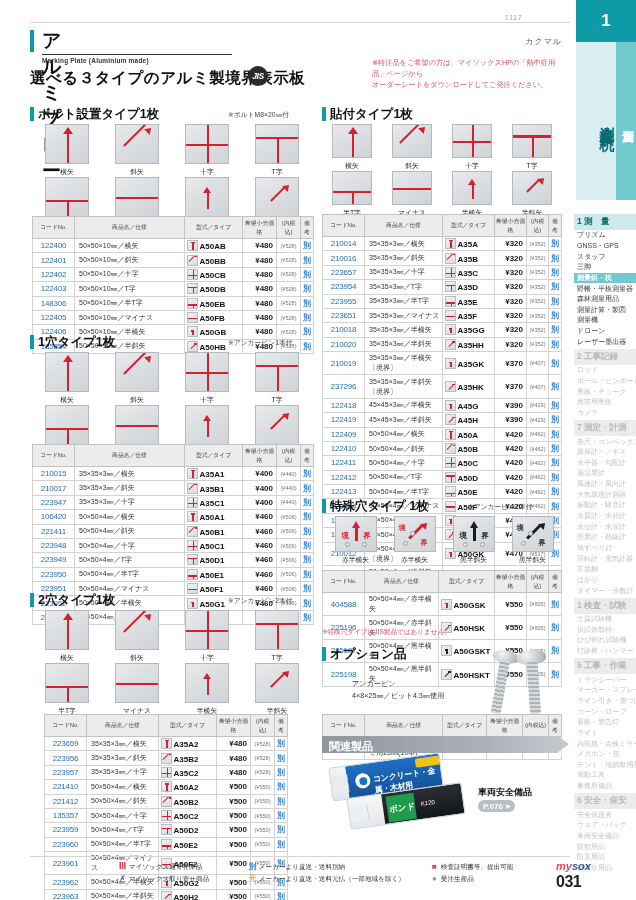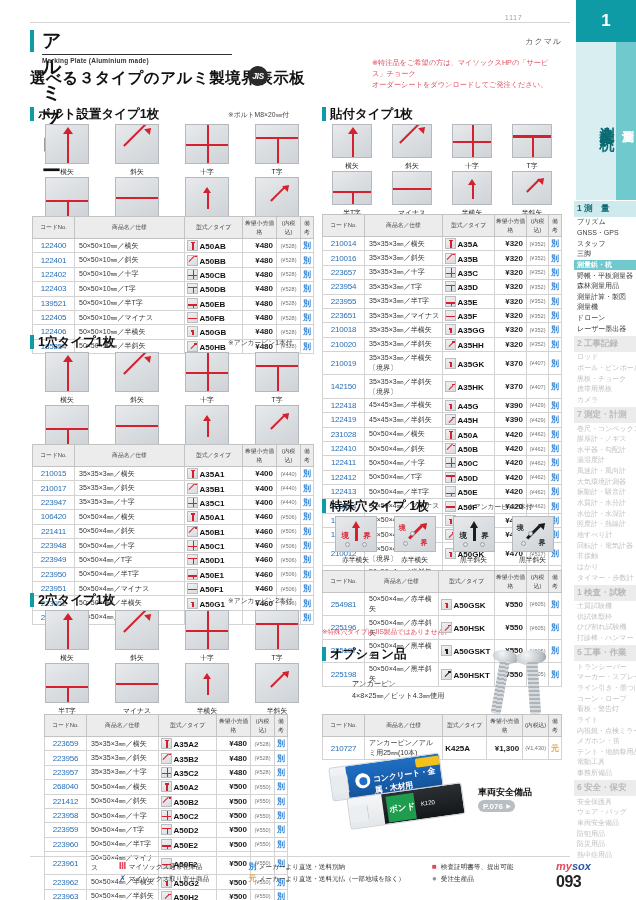--- a/index.html
+++ b/index.html
@@ -35,21 +35,21 @@
     writing-mode: vertical-rl; text-orientation: upright;
     font-size:15px; font-weight:bold; color:#0b6a74; letter-spacing:2px;
     text-align:center; height:120px;
   }
   .rail-vert-sub {
     position:absolute; top:72px; left:46px; width:20px;
     writing-mode: vertical-rl; text-orientation: upright;
     font-size:12px; font-weight:bold; color:#ffffff; letter-spacing:2px;
     height:100px; text-align:center;
   }
-  .rail-list { position:absolute; top:199px; left:4px; width:62px; }
+  .rail-list { position:absolute; top:212px; left:4px; width:62px; }
   .rail-sec {
     font-size:8.5px; font-weight:bold; padding:2px 3px;
     color:#0b6a74; background:#cfeaec; margin-top:2px;
   }
   .rail-sec.dim { color:#b9b9b9; background:#ececec; }
   .rail-item {
     font-size:7px; color:#3a3a3a; padding:1.3px 3px; line-height:1.15;
     white-space:nowrap; overflow:hidden;
   }
   .rail-item.dim { color:#c2c2c2; }
@@ -208,21 +208,21 @@
   <div class="hdr-brand">カクマル</div>
 
   <div class="title-wrap">
     <div class="title-bar"></div>
     <div class="title-ja">アルミプレート</div>
     <div class="title-en">Marking Plate (Aluminium made)</div>
   </div>
 
   <div class="lead">選べる３タイプのアルミ製境界表示板</div>
   <div class="jis">JIS</div>
-  <div class="note-red" style="white-space:pre-line;">※特注品をご希望の方は、マイソックスHPの「サービス」チョーク
+  <div class="note-red" style="white-space:pre-line;">※特注品をご希望の方は、マイソックスHPの「熱中症用品」ページから
 オーダーシートをダウンロードしてご発注ください。</div>
 
   <div class="sec-h" style="left:30px; top:106px;">
     <div class="bar"></div>
     <div class="txt">ボルト設置タイプ1枚</div>
   </div>
   <div class="sec-note" style="left:228px; top:110px;">※ボルトM8×20㎜付</div>
   <div class="plates" id="plates-bolt" style="left:32px; top:124px; width:282px; flex-wrap:wrap;">
       <div class="plate-cell" style="width: 70px;">
         <div class="plate" style="width: 44px; height: 40px;">
@@ -318,21 +318,21 @@
         </tr>
         <tr class="">
           <td class="c-code">122403</td>
           <td class="c-name">50×50×10㎜／T字</td>
           <td class="c-type"><span class="ticon"><span class="m " style="left:0px;top:2.6px;width:11px;height:1.3px;"></span><span class="m " style="left:4.8px;top:2.6px;width:1.3px;height:8px;"></span></span>A50DB</td>
           <td class="c-price">¥480</td>
           <td class="c-tax">(¥528)</td>
           <td class="c-mark"><span class="badge-betsu">別</span></td>
         </tr>
         <tr class="">
-          <td class="c-code">139521</td>
+          <td class="c-code">148306</td>
           <td class="c-name">50×50×10㎜／半T字</td>
           <td class="c-type"><span class="ticon"><span class="m " style="left:0px;top:5.6px;width:11px;height:1.3px;"></span><span class="m " style="left:4.8px;top:5.6px;width:1.3px;height:5px;"></span></span>A50EB</td>
           <td class="c-price">¥480</td>
           <td class="c-tax">(¥528)</td>
           <td class="c-mark"><span class="badge-betsu">別</span></td>
         </tr>
         <tr class="">
           <td class="c-code">122405</td>
           <td class="c-name">50×50×10㎜／マイナス</td>
           <td class="c-type"><span class="ticon"><span class="m " style="left:0px;top:4.9px;width:11px;height:1.3px;"></span></span>A50FB</td>
@@ -616,37 +616,37 @@
         </tr>
         <tr class="">
           <td class="c-code">223957</td>
           <td class="c-name">35×35×3㎜／十字</td>
           <td class="c-type"><span class="ticon"><span class="m " style="left:0px;top:4.6px;width:11px;height:1.3px;"></span><span class="m " style="left:4.8px;top:0px;width:1.3px;height:11px;"></span></span>A35C2</td>
           <td class="c-price">¥480</td>
           <td class="c-tax">(¥528)</td>
           <td class="c-mark"><span class="badge-betsu">別</span></td>
         </tr>
         <tr class="grp">
-          <td class="c-code">268040</td>
+          <td class="c-code">221410</td>
           <td class="c-name">50×50×4㎜／横矢</td>
           <td class="c-type"><span class="ticon"><span class="m " style="left:4.3px;top:2px;width:1.3px;height:7px;"></span><span class="m " style="left:3.2px;top:1px;width:3.5px;height:1.3px;"></span></span>A50A2</td>
           <td class="c-price">¥500</td>
           <td class="c-tax">(¥550)</td>
           <td class="c-mark"><span class="badge-betsu">別</span></td>
         </tr>
         <tr class="">
           <td class="c-code">221412</td>
           <td class="c-name">50×50×4㎜／斜矢</td>
           <td class="c-type"><span class="ticon"><span class="m " style="left:1px;top:5px;width:8.5px;height:1.3px;transform:rotate(-45deg);transform-origin:left center;"></span><span class="m " style="left:6.5px;top:0.6px;width:3.2px;height:1.3px;"></span></span>A50B2</td>
           <td class="c-price">¥500</td>
           <td class="c-tax">(¥550)</td>
           <td class="c-mark"><span class="badge-betsu">別</span></td>
         </tr>
         <tr class="">
-          <td class="c-code">223958</td>
+          <td class="c-code">135357</td>
           <td class="c-name">50×50×4㎜／十字</td>
           <td class="c-type"><span class="ticon"><span class="m " style="left:0px;top:4.6px;width:11px;height:1.3px;"></span><span class="m " style="left:4.8px;top:0px;width:1.3px;height:11px;"></span></span>A50C2</td>
           <td class="c-price">¥500</td>
           <td class="c-tax">(¥550)</td>
           <td class="c-mark"><span class="badge-betsu">別</span></td>
         </tr>
         <tr class="">
           <td class="c-code">223959</td>
           <td class="c-name">50×50×4㎜／T字</td>
           <td class="c-type"><span class="ticon"><span class="m " style="left:0px;top:2.6px;width:11px;height:1.3px;"></span><span class="m " style="left:4.8px;top:2.6px;width:1.3px;height:8px;"></span></span>A50D2</td>
@@ -850,21 +850,21 @@
         </tr>
         <tr class="">
           <td class="c-code">210019</td>
           <td class="c-name">35×35×3㎜／半横矢〔境界〕</td>
           <td class="c-type"><span class="ticon"><span class="m " style="left:4.3px;top:4px;width:1.3px;height:4px;"></span><span class="m " style="left:3.3px;top:3px;width:3.2px;height:1.2px;"></span></span>A35GK</td>
           <td class="c-price">¥370</td>
           <td class="c-tax">(¥407)</td>
           <td class="c-mark"><span class="badge-betsu">別</span></td>
         </tr>
         <tr class="">
-          <td class="c-code">142150</td>
+          <td class="c-code">237296</td>
           <td class="c-name">35×35×3㎜／半斜矢〔境界〕</td>
           <td class="c-type"><span class="ticon"><span class="m " style="left:3px;top:6.5px;width:5.5px;height:1.3px;transform:rotate(-45deg);transform-origin:left center;"></span><span class="m " style="left:6.3px;top:1.6px;width:2.8px;height:1.2px;"></span></span>A35HK</td>
           <td class="c-price">¥370</td>
           <td class="c-tax">(¥407)</td>
           <td class="c-mark"><span class="badge-betsu">別</span></td>
         </tr>
         <tr class="grp">
           <td class="c-code">122418</td>
           <td class="c-name">45×45×3㎜／半横矢</td>
           <td class="c-type"><span class="ticon"><span class="m " style="left:4.3px;top:4px;width:1.3px;height:4px;"></span><span class="m " style="left:3.3px;top:3px;width:3.2px;height:1.2px;"></span></span>A45G</td>
@@ -874,21 +874,21 @@
         </tr>
         <tr class="">
           <td class="c-code">122419</td>
           <td class="c-name">45×45×3㎜／半斜矢</td>
           <td class="c-type"><span class="ticon"><span class="m " style="left:3px;top:6.5px;width:5.5px;height:1.3px;transform:rotate(-45deg);transform-origin:left center;"></span><span class="m " style="left:6.3px;top:1.6px;width:2.8px;height:1.2px;"></span></span>A45H</td>
           <td class="c-price">¥390</td>
           <td class="c-tax">(¥429)</td>
           <td class="c-mark"><span class="badge-betsu">別</span></td>
         </tr>
         <tr class="grp">
-          <td class="c-code">231028</td>
+          <td class="c-code">122409</td>
           <td class="c-name">50×50×4㎜／横矢</td>
           <td class="c-type"><span class="ticon"><span class="m " style="left:4.3px;top:2px;width:1.3px;height:7px;"></span><span class="m " style="left:3.2px;top:1px;width:3.5px;height:1.3px;"></span></span>A50A</td>
           <td class="c-price">¥420</td>
           <td class="c-tax">(¥462)</td>
           <td class="c-mark"><span class="badge-betsu">別</span></td>
         </tr>
         <tr class="">
           <td class="c-code">122410</td>
           <td class="c-name">50×50×4㎜／斜矢</td>
           <td class="c-type"><span class="ticon"><span class="m " style="left:1px;top:5px;width:8.5px;height:1.3px;transform:rotate(-45deg);transform-origin:left center;"></span><span class="m " style="left:6.5px;top:0.6px;width:3.2px;height:1.3px;"></span></span>A50B</td>
@@ -1020,21 +1020,21 @@
           <th style="width:38px">コードNo.</th>
           <th>商品名／仕様</th>
           <th style="width:56px">型式／タイプ</th>
           <th style="width:32px">希望小売価格</th>
           <th style="width:22px">(内税込)</th>
           <th style="width:12px">備考</th>
         </tr>
       </thead>
       <tbody>
         <tr class="">
-          <td class="c-code">254981</td>
+          <td class="c-code">404588</td>
           <td class="c-name">50×50×4㎜／赤半横矢</td>
           <td class="c-type"><span class="ticon"><span class="m " style="left:4.3px;top:4px;width:1.3px;height:4px;"></span><span class="m " style="left:3.3px;top:3px;width:3.2px;height:1.2px;"></span></span>A50GSK</td>
           <td class="c-price">¥550</td>
           <td class="c-tax">(¥605)</td>
           <td class="c-mark"><span class="badge-betsu">別</span></td>
         </tr>
         <tr class="">
           <td class="c-code">225196</td>
           <td class="c-name">50×50×4㎜／赤半斜矢</td>
           <td class="c-type"><span class="ticon"><span class="m " style="left:3px;top:6.5px;width:5.5px;height:1.3px;transform:rotate(-45deg);transform-origin:left center;"></span><span class="m " style="left:6.3px;top:1.6px;width:2.8px;height:1.2px;"></span></span>A50HSK</td>
@@ -1096,20 +1096,23 @@
           <td class="c-code">210727</td>
           <td class="c-name">アンカーピン／アルミ用25㎜(10本)</td>
           <td class="c-type">K425A</td>
           <td class="c-price">¥1,300</td>
           <td class="c-tax">(¥1,430)</td>
           <td class="c-mark"><span class="badge-moto">元</span></td>
         </tr>
       </tbody>
     </table>
 
+  <div class="rel-banner">
+    <span>関連製品</span>
+  </div>
 
   <div class="tube-blue">
     <div class="body"></div>
     <div class="cap"></div>
     <div class="dot"></div>
     <div class="dot2"></div>
     <div class="txt">コンクリート・金属・木材用</div>
     <div class="ybar"></div>
   </div>
   <div class="tube-green">
@@ -1199,15 +1202,15 @@
     </div>
   <div class="legend" id="legend-c2" style="left:248px; top:861px;">
       <div style="line-height: 12px;"><span class="lg-ico lg-betsu">別</span> <span>メーカーより直送・送料別納</span></div>
       <div style="line-height: 12px;"><span class="lg-ico lg-moto">元</span> <span>メーカーより直送・送料元払（一部地域を除く）</span></div>
     </div>
   <div class="legend" id="legend-c3" style="left:430px; top:861px;">
       <div style="line-height: 12px;"><span class="lg-ico lg-sq">■</span> <span>検査証明書等、提出可能</span></div>
       <div style="line-height: 12px;"><span class="lg-ico lg-ci">●</span> <span>受注生産品</span></div>
     </div>
   <div class="logo">my<span class="k">sox</span></div>
-  <div class="pageno">093</div>
+  <div class="pageno">031</div>
 
 </div>
 
 </body></html>

